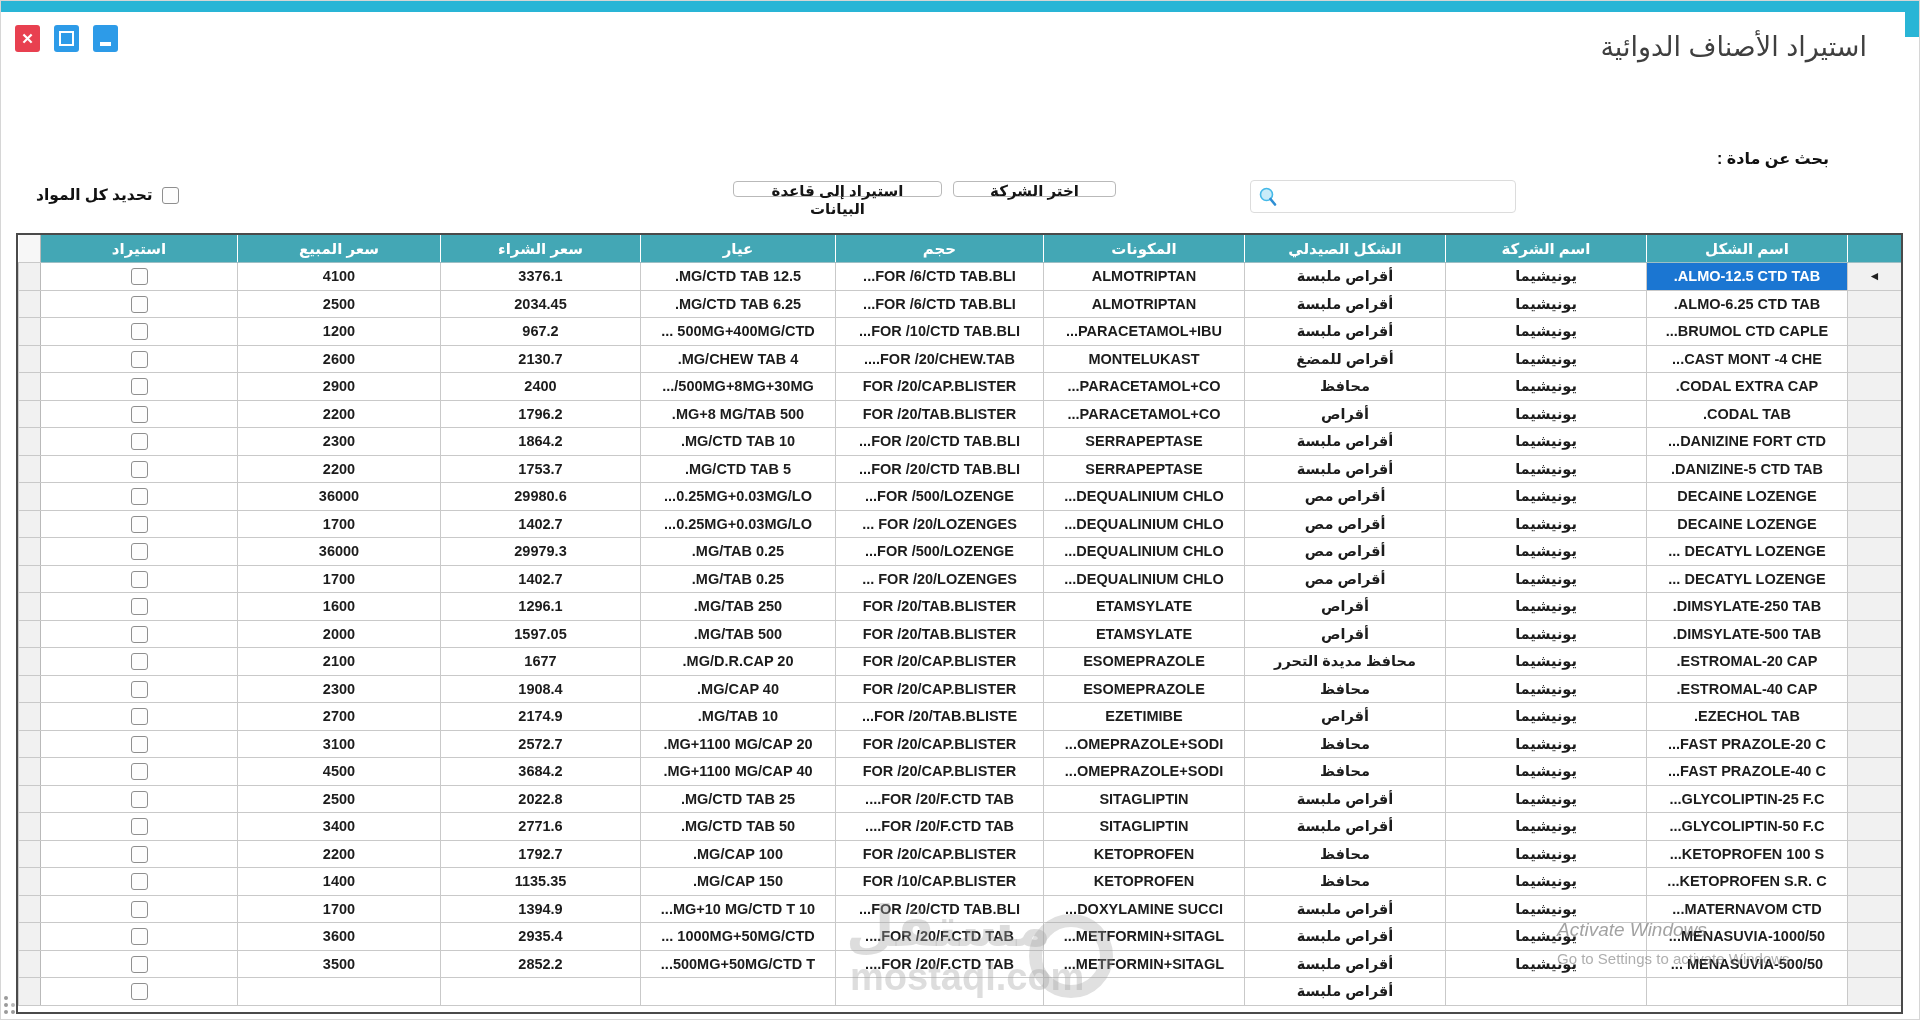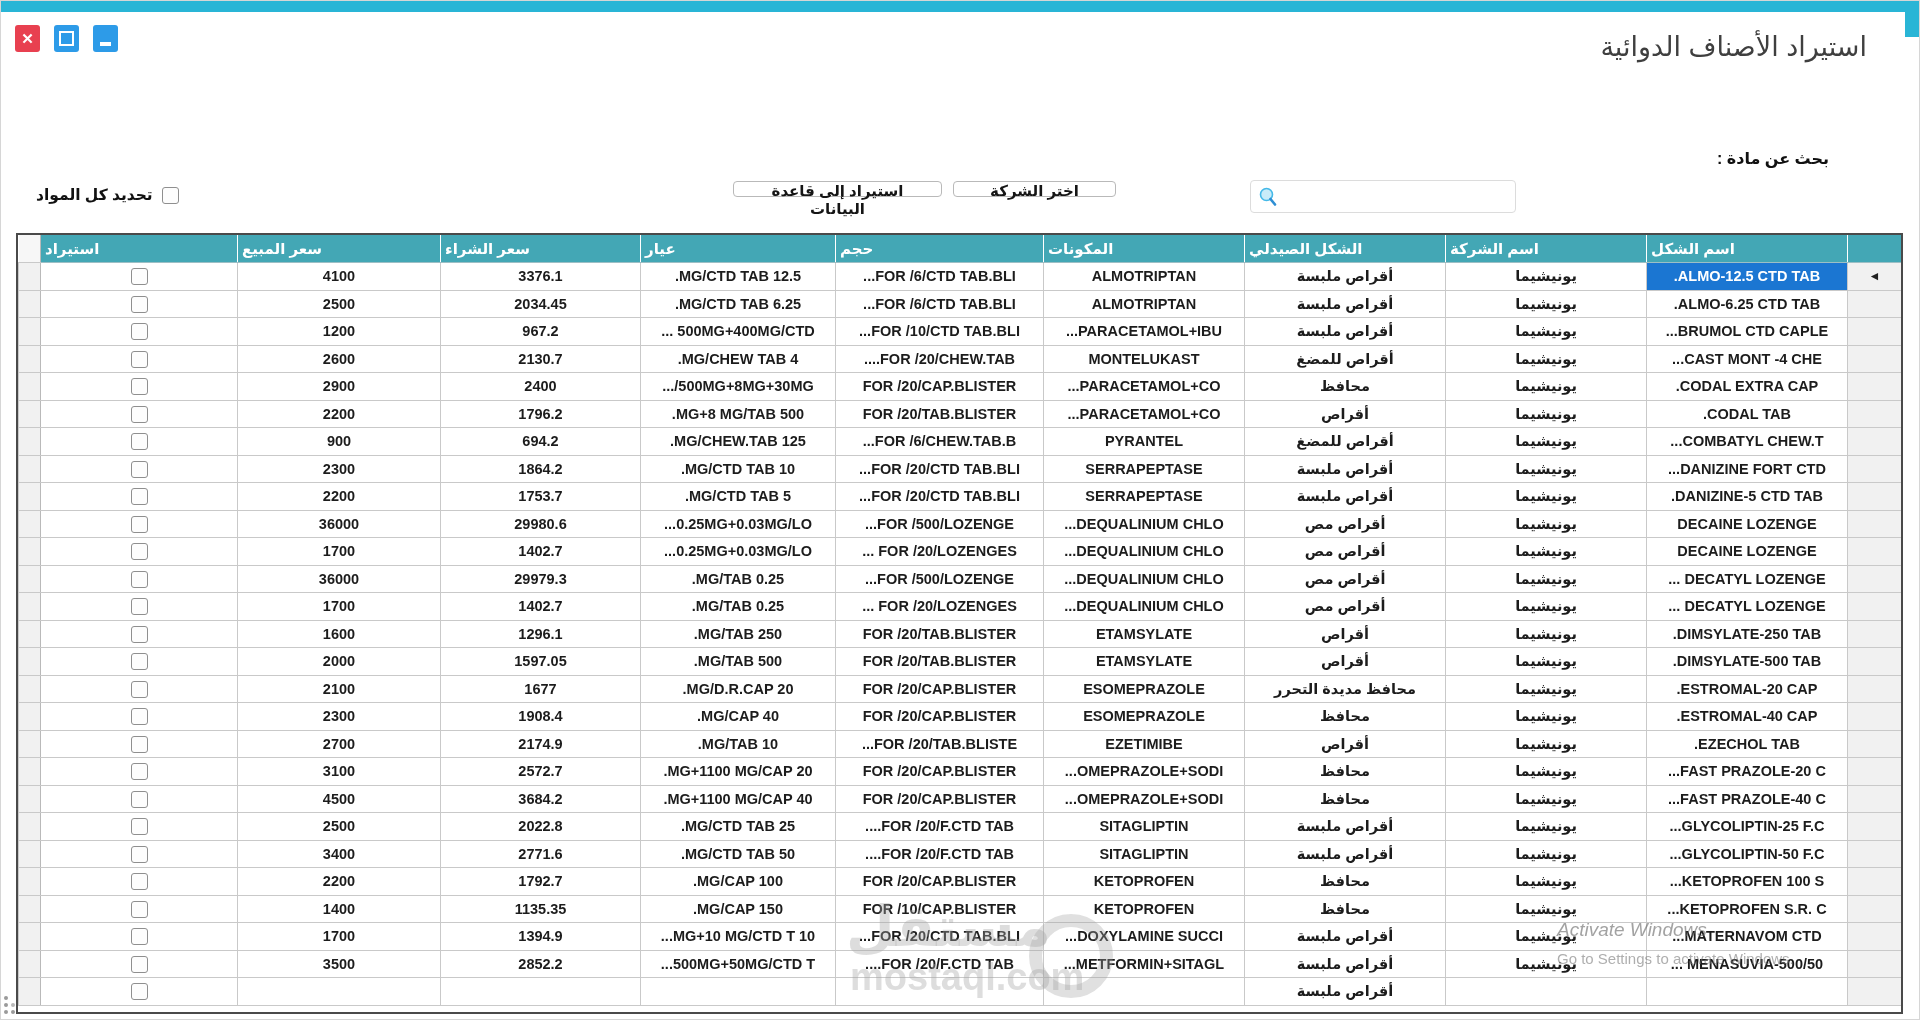--- a/index.html
+++ b/index.html
@@ -32,21 +32,21 @@
   .btn.choose-co{left:952px;width:163px;}
   .selectall{position:absolute;left:35px;top:185px;display:flex;align-items:center;gap:9px;direction:ltr;}
   .selectall .lbl{font-size:15.5px;font-weight:bold;color:#111;direction:rtl;}
   .cb{display:inline-block;width:15px;height:15px;border:1px solid #8f8f8f;border-radius:3px;background:#fdfdfd;}
   
   .grid-wrap{position:absolute;left:15px;top:232px;width:1883px;height:777px;
       border:2px solid #4a4a4a;box-sizing:content-box;overflow:hidden;background:#fff;}
   table.grid{border-collapse:collapse;table-layout:fixed;width:1883px;}
   .grid th,.grid td{padding:0 4px;height:27.5px;overflow:hidden;white-space:nowrap;box-sizing:border-box;}
   .grid thead th{background:#43a7b5;color:#fff;font-size:15px;font-weight:bold;direction:rtl;
-      border-right:1px solid rgba(255,255,255,.75);border-bottom:1px solid #9dbfc5;text-align:left;}
+      border-right:1px solid rgba(255,255,255,.75);border-bottom:1px solid #9dbfc5;text-align:center;}
   .grid td{border:1px solid #c9c9c9;font-size:14.5px;font-weight:bold;color:#1c1c1c;text-align:center;}
   .grid td.ltr{direction:ltr;}
   .grid td.rtl{direction:rtl;}
   .grid td.c-filler,.grid th.c-filler{background:#f1f1f1;border-right:1px solid #b9b9b9;}
   .grid th.c-filler{background:#f7f7f7;border-bottom:1px solid #c9c9c9;}
   .grid td.c-marker,.grid th.c-marker{background:#f1f1f1;border-left:1px solid #b9b9b9;}
   .grid th.c-marker{background:#43a7b5;}
   .grid td.c-marker{font-size:12px;color:#222;}
   .grid td.selected{background:#1b76d2;color:#fff;}
   .grid td .cb{vertical-align:middle;}
@@ -197,33 +197,20 @@
           <td class="c-size ltr">FOR /20/TAB.BLISTER</td>
           <td class="c-comp ltr">...PARACETAMOL+CO</td>
           <td class="c-form rtl">أقراص</td>
           <td class="c-company rtl">يونيشيما</td>
           <td class="c-name ltr">.CODAL TAB</td>
           <td class="c-marker"></td>
         </tr>
         <tr>
           <td class="c-filler"></td>
           <td class="c-import"><span class="cb"></span></td>
-          <td class="c-sell ltr">900</td>
-          <td class="c-buy ltr">694.2</td>
-          <td class="c-dose ltr">.MG/CHEW.TAB 125</td>
-          <td class="c-size ltr">...FOR /6/CHEW.TAB.B</td>
-          <td class="c-comp ltr">PYRANTEL</td>
-          <td class="c-form rtl">أقراص للمضغ</td>
-          <td class="c-company rtl">يونيشيما</td>
-          <td class="c-name ltr">...COMBATYL CHEW.T</td>
-          <td class="c-marker"></td>
-        </tr>
-        <tr>
-          <td class="c-filler"></td>
-          <td class="c-import"><span class="cb"></span></td>
           <td class="c-sell ltr">2300</td>
           <td class="c-buy ltr">1864.2</td>
           <td class="c-dose ltr">.MG/CTD TAB 10</td>
           <td class="c-size ltr">...FOR /20/CTD TAB.BLI</td>
           <td class="c-comp ltr">SERRAPEPTASE</td>
           <td class="c-form rtl">أقراص ملبسة</td>
           <td class="c-company rtl">يونيشيما</td>
           <td class="c-name ltr">...DANIZINE FORT CTD</td>
           <td class="c-marker"></td>
         </tr>
@@ -439,20 +426,33 @@
           <td class="c-filler"></td>
           <td class="c-import"><span class="cb"></span></td>
           <td class="c-sell ltr">1700</td>
           <td class="c-buy ltr">1394.9</td>
           <td class="c-dose ltr">...MG+10 MG/CTD T 10</td>
           <td class="c-size ltr">...FOR /20/CTD TAB.BLI</td>
           <td class="c-comp ltr">...DOXYLAMINE SUCCI</td>
           <td class="c-form rtl">أقراص ملبسة</td>
           <td class="c-company rtl">يونيشيما</td>
           <td class="c-name ltr">...MATERNAVOM CTD</td>
+          <td class="c-marker"></td>
+        </tr>
+        <tr>
+          <td class="c-filler"></td>
+          <td class="c-import"><span class="cb"></span></td>
+          <td class="c-sell ltr">3600</td>
+          <td class="c-buy ltr">2935.4</td>
+          <td class="c-dose ltr">... 1000MG+50MG/CTD</td>
+          <td class="c-size ltr">....FOR /20/F.CTD TAB</td>
+          <td class="c-comp ltr">...METFORMIN+SITAGL</td>
+          <td class="c-form rtl">أقراص ملبسة</td>
+          <td class="c-company rtl">يونيشيما</td>
+          <td class="c-name ltr">...MENASUVIA-1000/50</td>
           <td class="c-marker"></td>
         </tr>
         <tr>
           <td class="c-filler"></td>
           <td class="c-import"><span class="cb"></span></td>
           <td class="c-sell ltr">3500</td>
           <td class="c-buy ltr">2852.2</td>
           <td class="c-dose ltr">...500MG+50MG/CTD T</td>
           <td class="c-size ltr">....FOR /20/F.CTD TAB</td>
           <td class="c-comp ltr">...METFORMIN+SITAGL</td>

